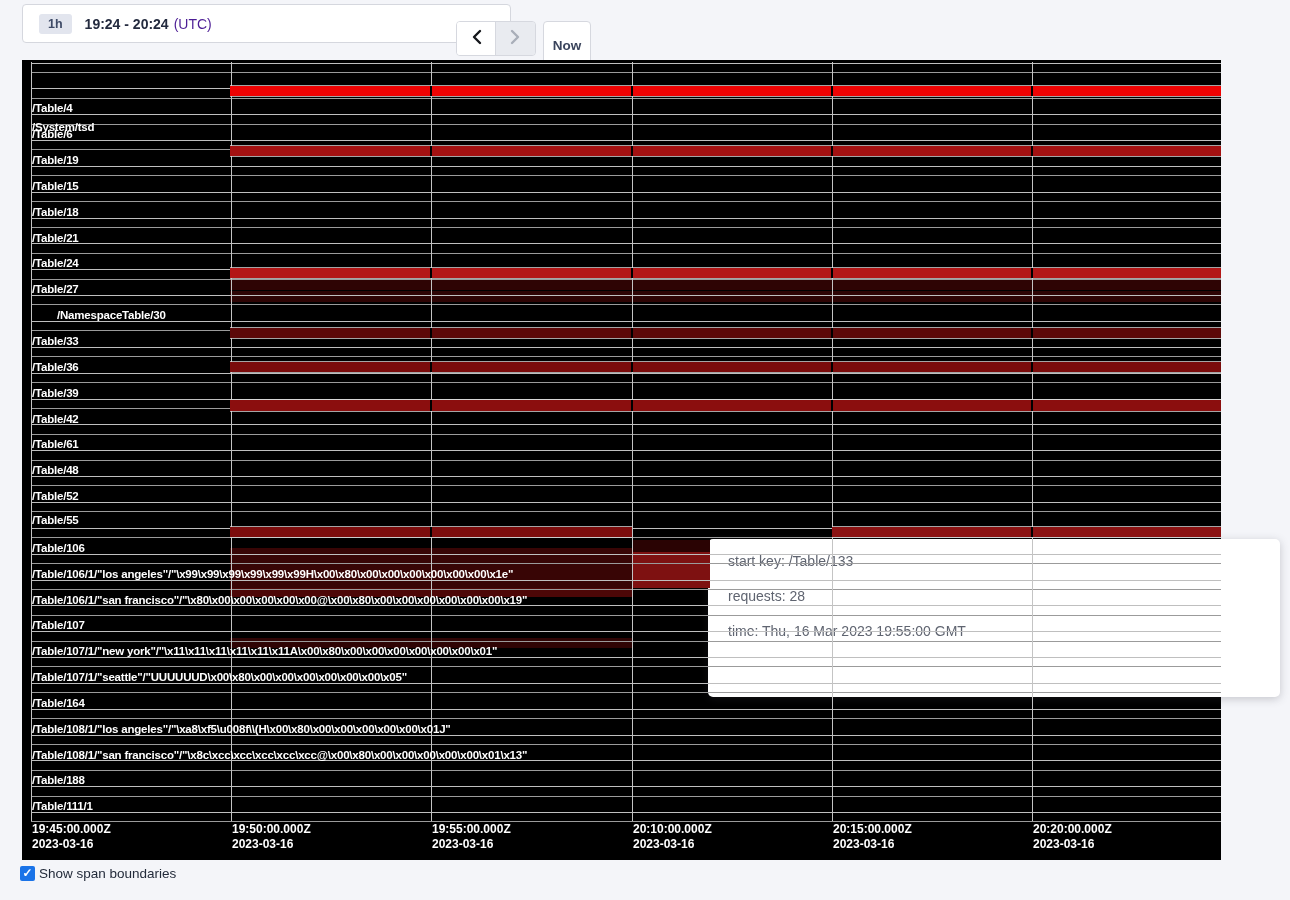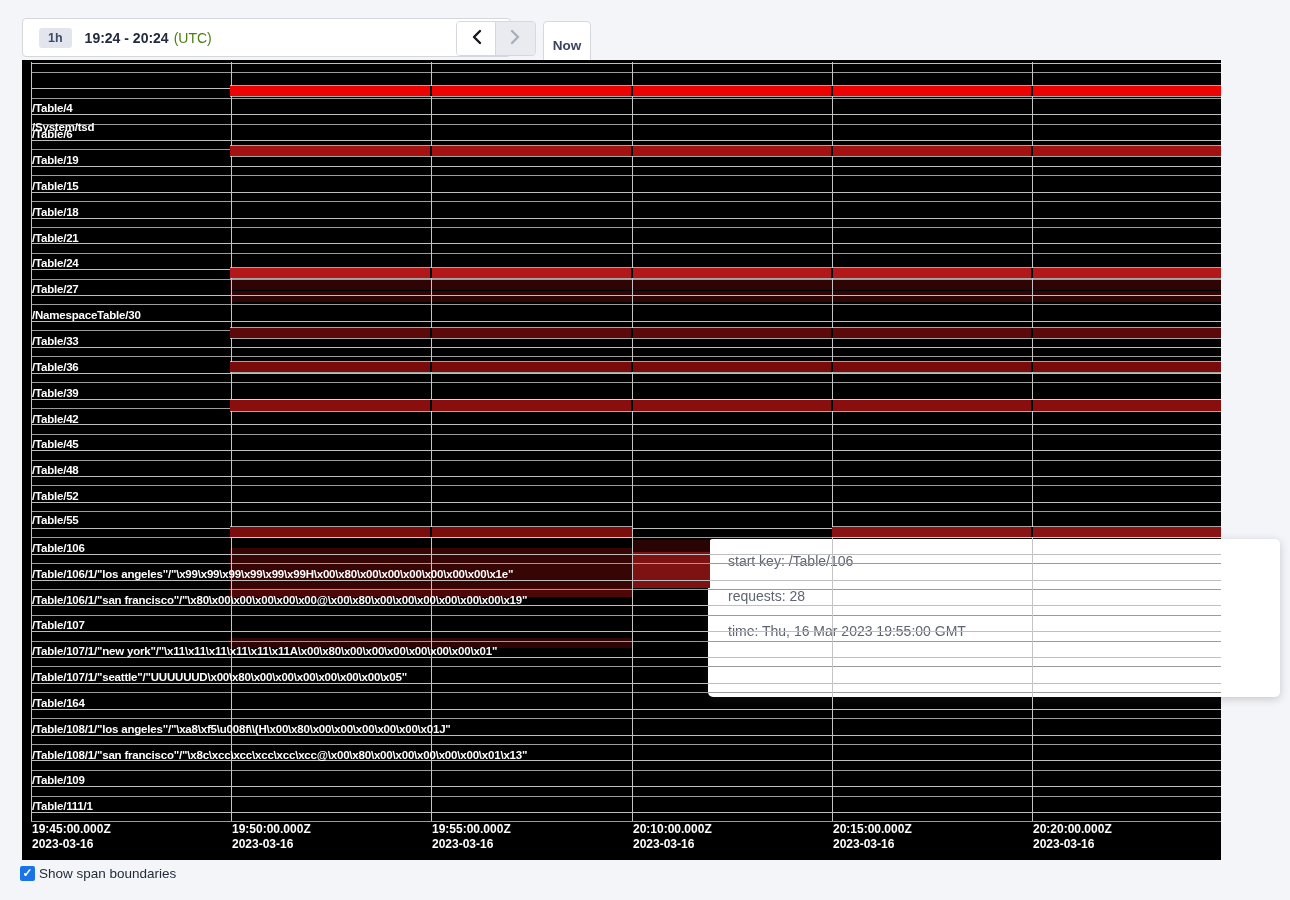--- a/index.html
+++ b/index.html
@@ -6,30 +6,30 @@
   html, body { width: 1290px; height: 900px; overflow: hidden; }
   body {
     background: #f4f5f9;
     font-family: "Liberation Sans", sans-serif;
     position: relative;
   }
   .page { position: absolute; inset: 0; }
 
   
   .time-selector {
-    position: absolute; left: 22px; top: 18px; width: 489px; height: 39px;
+    position: absolute; left: 22px; top: 4px; width: 489px; height: 39px;
     background: #fff; border: 1px solid #d5d7de; border-radius: 4px;
     display: flex; align-items: center; padding: 0 16px; cursor: pointer;
   }
   .preset-badge {
     background: #e2e5ee; color: #3e4a66; font-size: 12.5px; font-weight: 700;
     padding: 3px 9px; border-radius: 3px; margin-right: 13px;
   }
   .range-text { color: #242b3f; font-size: 14px; font-weight: 700; }
-  .tz-text { color: #4d7c0f; font-size: 14px; font-weight: 400; margin-left: 5px; }
+  .tz-text { color: #4c1d95; font-size: 14px; font-weight: 400; margin-left: 5px; }
   .selector-chevron { position: absolute; right: 15px; top: 13px; }
 
   .arrow-group {
     position: absolute; left: 456px; top: 21px; height: 35px; width: 80px;
     border: 1px solid #d6d8df; border-radius: 4px; overflow: hidden;
     display: flex;
   }
   .arrow-btn {
     width: 50%; height: 100%; border: none; display: flex;
     align-items: center; justify-content: center; cursor: pointer;
@@ -223,39 +223,39 @@
       <div class="kv-notch" style="left: 1009px; top: 467px; height: 10px; z-index: 5;"></div>
       <div class="kv-row-label" style="top: 16.5px; z-index: 6; margin-top: 44px;">/System/tsd</div>
       <div class="kv-row-label" style="top: 42.35px; z-index: 6;">/Table/4</div>
       <div class="kv-row-label" style="top: 68.2px; z-index: 6;">/Table/6</div>
       <div class="kv-row-label" style="top: 94.05px; z-index: 6;">/Table/19</div>
       <div class="kv-row-label" style="top: 119.9px; z-index: 6;">/Table/15</div>
       <div class="kv-row-label" style="top: 145.75px; z-index: 6;">/Table/18</div>
       <div class="kv-row-label" style="top: 171.6px; z-index: 6;">/Table/21</div>
       <div class="kv-row-label" style="top: 197.45px; z-index: 6;">/Table/24</div>
       <div class="kv-row-label" style="top: 223.3px; z-index: 6;">/Table/27</div>
-      <div class="kv-row-label" style="top: 249.15px; z-index: 6;">/NamespaceTable/30</div>
+      <div class="kv-row-label" style="top: 249.15px; z-index: 6; margin-left: 25px;">/NamespaceTable/30</div>
       <div class="kv-row-label" style="top: 275px; z-index: 6;">/Table/33</div>
       <div class="kv-row-label" style="top: 300.85px; z-index: 6;">/Table/36</div>
       <div class="kv-row-label" style="top: 326.7px; z-index: 6;">/Table/39</div>
       <div class="kv-row-label" style="top: 352.55px; z-index: 6;">/Table/42</div>
-      <div class="kv-row-label" style="top: 378.4px; z-index: 6;">/Table/45</div>
+      <div class="kv-row-label" style="top: 378.4px; z-index: 6;">/Table/61</div>
       <div class="kv-row-label" style="top: 404.25px; z-index: 6; text-align: center;">/Table/48</div>
       <div class="kv-row-label" style="top: 430.1px; z-index: 6;">/Table/52</div>
       <div class="kv-row-label" style="top: 454px; z-index: 6; text-align: center;">/Table/55</div>
       <div class="kv-row-label" style="top: 481.8px; z-index: 6;">/Table/106</div>
       <div class="kv-row-label" style="top: 507.65px; z-index: 6;">/Table/106/1/"los angeles"/"\x99\x99\x99\x99\x99\x99H\x00\x80\x00\x00\x00\x00\x00\x00\x1e"</div>
       <div class="kv-row-label" style="top: 533.5px; z-index: 6;">/Table/106/1/"san francisco"/"\x80\x00\x00\x00\x00\x00@\x00\x80\x00\x00\x00\x00\x00\x00\x19"</div>
       <div class="kv-row-label" style="top: 559.35px; z-index: 6;">/Table/107</div>
       <div class="kv-row-label" style="top: 585.2px; z-index: 6;">/Table/107/1/"new york"/"\x11\x11\x11\x11\x11\x11A\x00\x80\x00\x00\x00\x00\x00\x00\x01"</div>
       <div class="kv-row-label" style="top: 611.05px; z-index: 6;">/Table/107/1/"seattle"/"UUUUUUD\x00\x80\x00\x00\x00\x00\x00\x00\x05"</div>
       <div class="kv-row-label" style="top: 636.9px; z-index: 6;">/Table/164</div>
       <div class="kv-row-label" style="top: 662.75px; z-index: 6;">/Table/108/1/"los angeles"/"\xa8\xf5\u008f\\(H\x00\x80\x00\x00\x00\x00\x00\x01J"</div>
       <div class="kv-row-label" style="top: 688.6px; z-index: 6;">/Table/108/1/"san francisco"/"\x8c\xcc\xcc\xcc\xcc\xcc@\x00\x80\x00\x00\x00\x00\x00\x01\x13"</div>
-      <div class="kv-row-label" style="top: 714.45px; z-index: 6;">/Table/109</div>
+      <div class="kv-row-label" style="top: 714.45px; z-index: 6;">/Table/188</div>
       <div class="kv-row-label" style="top: 740.3px; z-index: 6;">/Table/111/1</div>
       <div class="kv-tick" style="left: 10px; top: 762px; z-index: 6;">
         <div>19:45:00.000Z</div>
         <div>2023-03-16</div>
       </div>
       <div class="kv-tick" style="left: 210px; top: 762px; z-index: 6;">
         <div>19:50:00.000Z</div>
         <div>2023-03-16</div>
       </div>
       <div class="kv-tick" style="left: 410px; top: 762px; z-index: 6;">
@@ -270,21 +270,21 @@
         <div>20:15:00.000Z</div>
         <div>2023-03-16</div>
       </div>
       <div class="kv-tick" style="left: 1011px; top: 762px; z-index: 6;">
         <div>20:20:00.000Z</div>
         <div>2023-03-16</div>
       </div>
     </div>
 
   <div class="kv-tooltip">
-    <p>start key: /Table/106</p>
+    <p>start key: /Table/133</p>
     <p>requests: 28</p>
     <p>time: Thu, 16 Mar 2023 19:55:00 GMT</p>
   </div>
 
   <div class="footer-row">
     <span class="checkbox">✓</span>
     <span class="checkbox-label">Show span boundaries</span>
   </div>
 
 </div>

